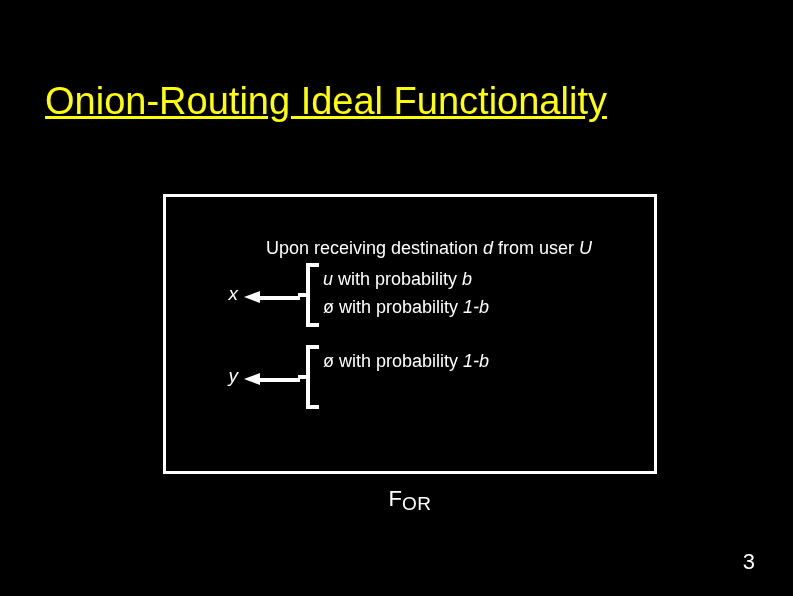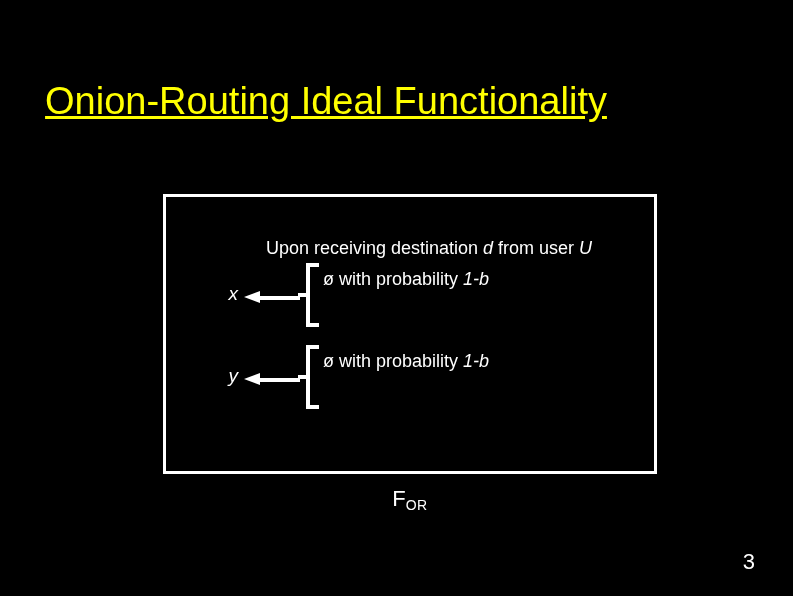--- a/index.html
+++ b/index.html
@@ -163,21 +163,21 @@
     position: absolute;
     left: 163px;
     top: 486px;
     width: 494px;
     text-align: center;
     font-size: 22px;
     line-height: 26px;
     white-space: nowrap;
   }
   #for-caption .sub {
-    font-size: 14px;
+    font-size: 19px;
     vertical-align: -4px;
     letter-spacing: 0.5px;
   }
 
   
   #page-number {
     position: absolute;
     right: 38px;
     bottom: 22px;
     font-size: 22px;
@@ -207,20 +207,21 @@
     </div>
 
     <div class="assign-brace">
       <span class="bar"></span>
       <span class="tip-top"></span>
       <span class="tip-bottom"></span>
       <span class="nub"></span>
     </div>
 
     <div class="assign-cases">
+      <div><i>u</i><span> with probability </span><i>b</i></div>
       <div><span>ø</span><span> with probability </span><i>1-b</i></div>
     </div>
   </div>
 
   <div class="assign-row" id="assign-row-y">
 
     <div class="assign-var">y</div>
 
     <div class="assign-arrow">
       <span class="shaft"></span>

